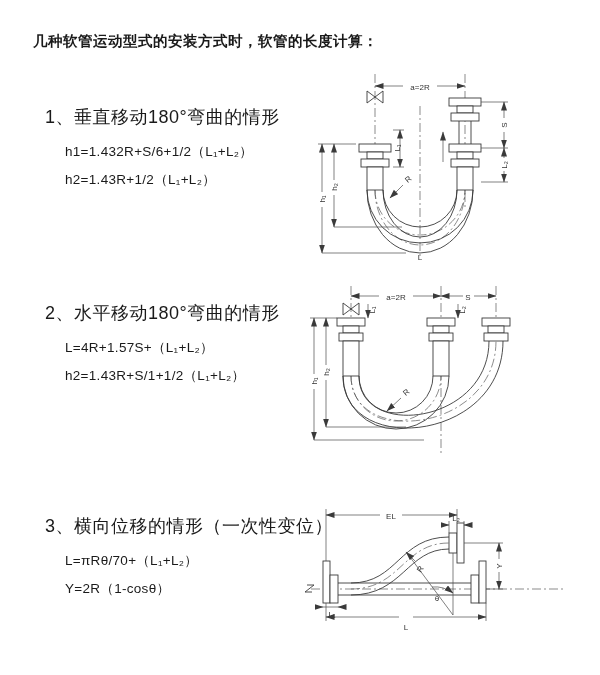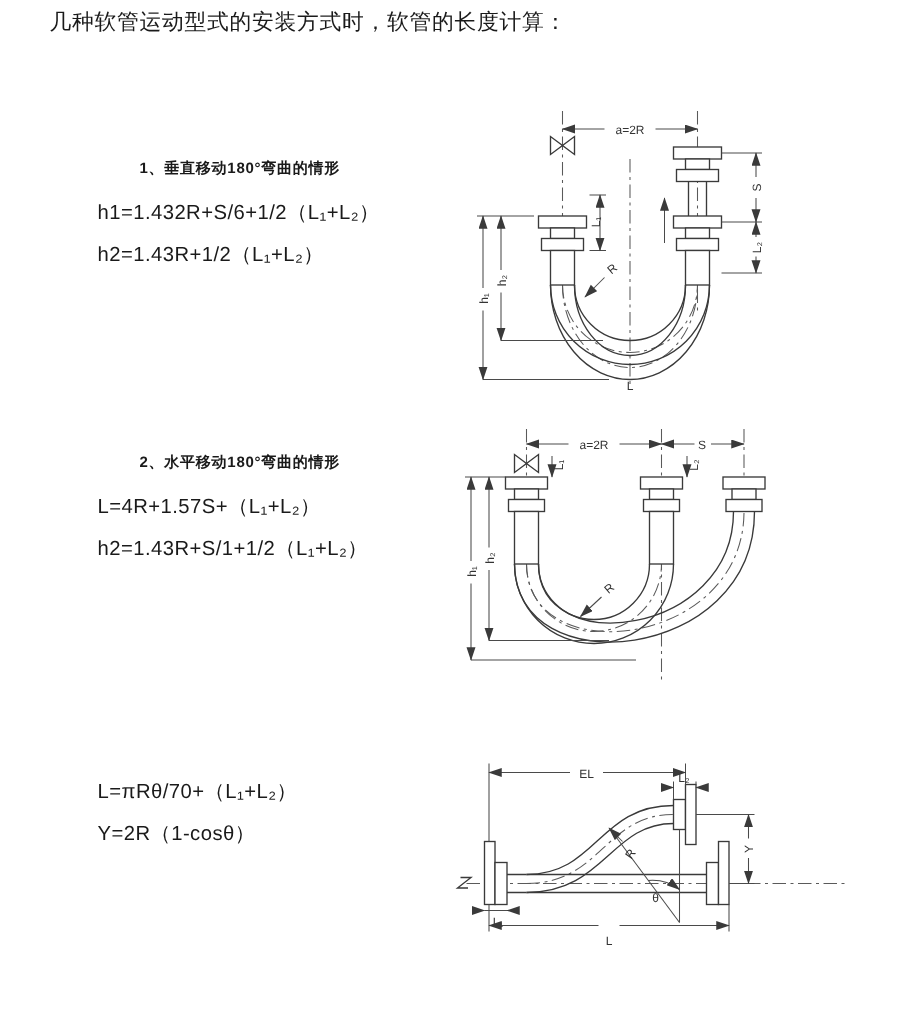--- a/index.html
+++ b/index.html
@@ -1,24 +1,24 @@
 <!DOCTYPE html>
 <html><head>
 <meta charset="utf-8">
 <style>
   html,body{margin:0;padding:0;}
   body{
     width:600px;height:675px;background:#ffffff;position:relative;overflow:hidden;
     font-family:"Liberation Sans","DejaVu Sans",sans-serif;color:#1a1a1a;
   }
   .page-title{
-    position:absolute;left:33px;top:5px;font-size:14.5px;font-weight:normal;letter-spacing:0.5px;
+    position:absolute;left:33px;top:32px;font-size:14.5px;font-weight:bold;letter-spacing:0.5px;
   }
   .sec{position:absolute;left:45px;}
-  .sec-heading{font-size:10px;font-weight:bold;letter-spacing:0.5px;margin-bottom:9px;margin-left:48px;}
+  .sec-heading{font-size:18px;font-weight:normal;letter-spacing:0.5px;margin-bottom:9px;}
   .formula{font-size:13.5px;margin-left:20px;line-height:28px;white-space:nowrap;letter-spacing:0.3px;}
   #sec1{top:105px;}
   #sec2{top:301px;}
   #sec3{top:514px;}
   svg.diag{position:absolute;}
   #d1{left:310px;top:70px;}
   #d2{left:306px;top:282px;}
   #d3{left:303px;top:497px;}
   svg .ln{stroke:#3a3a3a;stroke-width:0.9;fill:none;}
   svg .thin{stroke:#4a4a4a;stroke-width:0.7;fill:none;}
@@ -39,20 +39,21 @@
   <div class="formula">h2=1.43R+1/2（L₁+L₂）</div>
 </section>
 
 <section class="sec" id="sec2">
   <div class="sec-heading">2、水平移动180°弯曲的情形</div>
   <div class="formula">L=4R+1.57S+（L₁+L₂）</div>
   <div class="formula">h2=1.43R+S/1+1/2（L₁+L₂）</div>
 </section>
 
 <section class="sec" id="sec3">
+  <div class="sec-heading">3、横向位移的情形（一次性变位）</div>
   <div class="formula">L=πRθ/70+（L₁+L₂）</div>
   <div class="formula">Y=2R（1-cosθ）</div>
 </section>
 
 <svg id="d1" class="diag" width="280" height="192" viewBox="0 0 280 192">
   <defs>
     <marker id="ar1" markerWidth="10" markerHeight="8" refX="8.5" refY="3" orient="auto-start-reverse" markerUnits="userSpaceOnUse">
       <path d="M0,0 L9,3 L0,6 Z" fill="#3a3a3a"></path>
     </marker>
     <pattern id="hatch-a" width="5" height="5" patternUnits="userSpaceOnUse">

